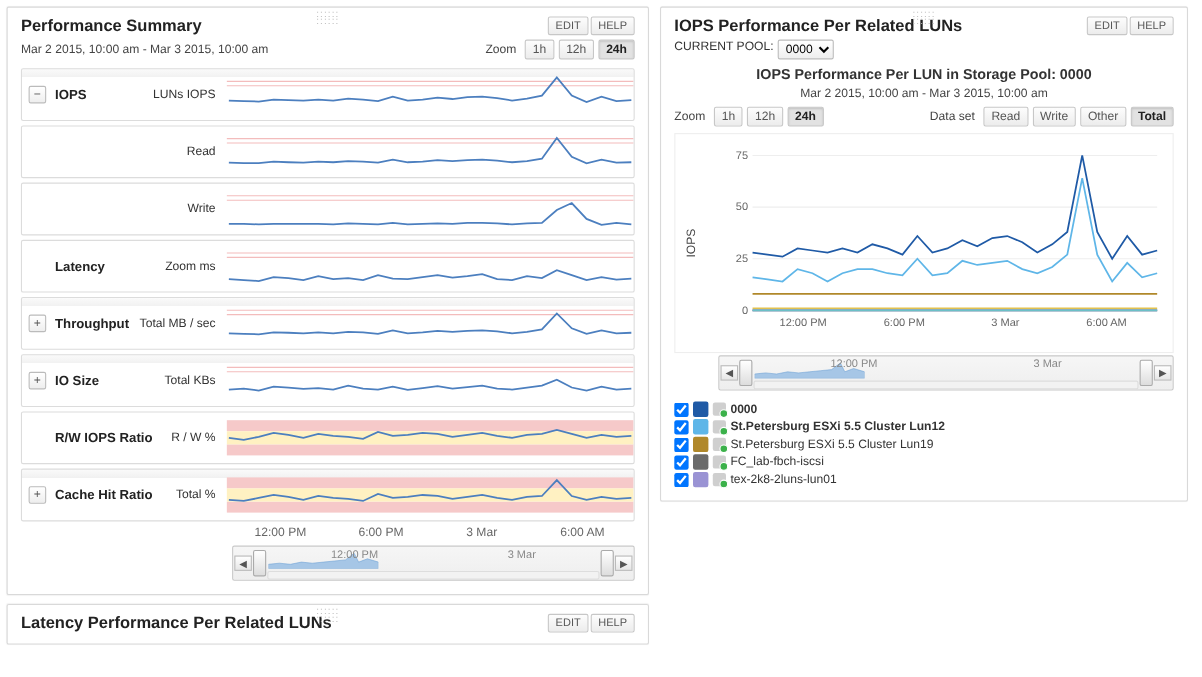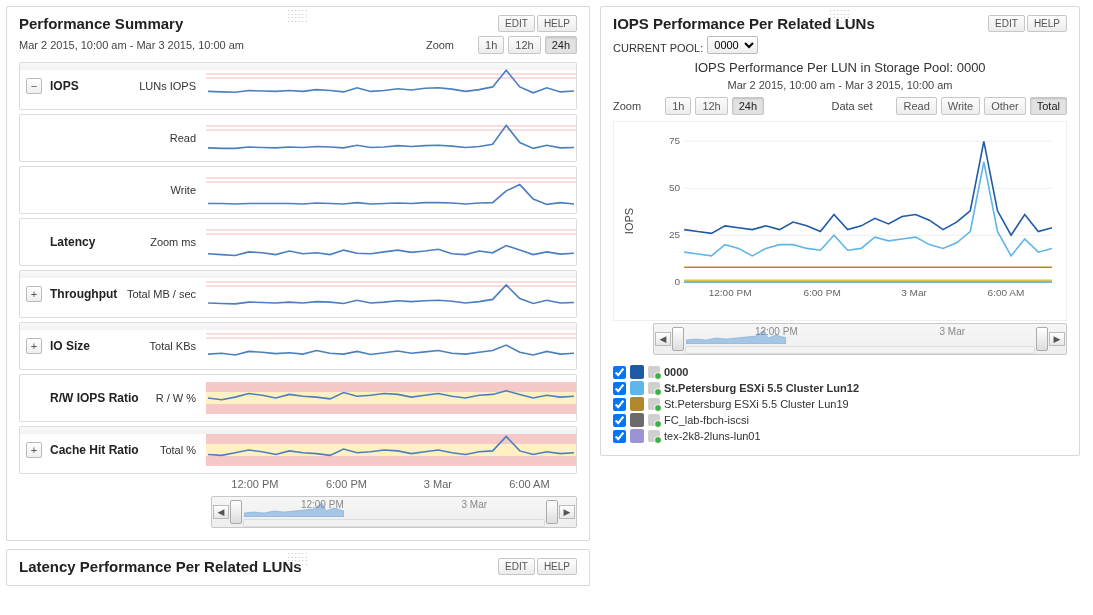--- a/index.html
+++ b/index.html
@@ -9,44 +9,44 @@
   .col-right{width:480px}
   .panel{border:1px solid #d9d9d9;border-radius:2px;background:#fff;position:relative;padding:8px 12px 12px 12px;box-shadow:0 0 1px rgba(0,0,0,.05)}
   .drag-grip{position:absolute;left:50%;top:2px;transform:translateX(-50%);color:#bbb;letter-spacing:1px;font-size:9px;line-height:7px;user-select:none}
   .panel-header{display:flex;align-items:flex-end;justify-content:space-between;margin-bottom:4px}
   .panel-title{font-size:15px;font-weight:bold;color:#222}
   .btn-group{display:flex;gap:2px}
   .btn{border:1px solid #c7c7c7;background:linear-gradient(#fdfdfd,#ececec);color:#555;font-size:10px;padding:2px 6px;border-radius:2px;cursor:pointer;font-family:inherit}
   .subbar{display:flex;align-items:center;justify-content:space-between;margin:4px 0 8px 0;font-size:11px;color:#444}
   .zoomset{display:flex;align-items:center;gap:4px}
   .zoom-btn{border:1px solid #c7c7c7;background:linear-gradient(#fdfdfd,#ececec);color:#555;font-size:11px;padding:2px 6px;border-radius:2px;cursor:pointer}
-  .zoom-btn.active{background:#e2e2e2;color:#222;font-weight:normal;box-shadow:inset 0 1px 2px rgba(0,0,0,.15)}
+  .zoom-btn.active{background:#e2e2e2;color:#222;font-weight:bold;box-shadow:inset 0 1px 2px rgba(0,0,0,.15)}
   .metric-row{display:flex;align-items:center;gap:4px;border:1px solid #dcdcdc;border-radius:2px;height:46px;margin-bottom:4px;background:linear-gradient(#fafafa,#f1f1f1 16%,#fff 16%,#fff)}
   .metric-row.noexpand{background:#fff}
   .metric-label-col{width:182px;flex:0 0 182px;display:flex;align-items:center;height:100%;padding-left:6px;box-sizing:border-box}
   .expand-icon{width:14px;height:14px;border:1px solid #bbb;border-radius:2px;display:flex;align-items:center;justify-content:center;font-size:11px;color:#555;background:linear-gradient(#fff,#eee);margin-right:8px;cursor:pointer;user-select:none}
   .metric-name{font-weight:bold;font-size:12px;color:#222;flex:1}
   .metric-sub{font-size:11px;color:#333;margin-right:6px}
   .spark{flex:1;height:40px}
   .timeaxis{position:relative;height:16px;margin-left:192px;font-size:11px;color:#666}
   .timeaxis span{position:absolute;top:0;transform:translateX(-50%)}
   .scrubber{margin:2px 0 0 192px;height:30px;border:1px solid #c8c8c8;border-radius:2px;background:linear-gradient(#f6f6f6,#eee);display:flex;align-items:center;position:relative}
   .scrub-handle{width:10px;height:22px;border:1px solid #aaa;background:linear-gradient(#fff,#ddd);border-radius:2px;cursor:ew-resize}
   .scrub-mid{flex:1;position:relative;height:100%}
   .scrub-area{position:absolute;inset:2px 2px 8px 2px;height:18px}
   .scrub-labels{position:absolute;left:0;right:0;top:2px;display:flex;justify-content:space-around;font-size:10px;color:#888}
   .scrub-bar{position:absolute;bottom:0;left:1px;right:1px;height:6px;background:#f2f2f2;border:1px solid #ddd;border-radius:2px}
   .scrub-nav{width:14px;height:12px;border:1px solid #bbb;background:linear-gradient(#fff,#e6e6e6);display:flex;align-items:center;justify-content:center;font-size:9px;color:#555;cursor:pointer;margin:0 1px}
-  .current-pool{font-size:11px;color:#333;display:flex;align-items:flex-end;gap:4px;margin:2px 0 6px 0}
+  .current-pool{font-size:11px;color:#333;display:flex;align-items:flex-start;gap:4px;margin:2px 0 6px 0}
   select.pool{font-size:11px;border:1px solid #bbb;background:linear-gradient(#fff,#eee);border-radius:2px;padding:1px 2px}
-  .chart-title{font-weight:normal;font-size:13px;text-align:center;margin:4px 0}
+  .chart-title{font-weight:bold;font-size:13px;text-align:center;margin:4px 0}
   .chart-subdate{text-align:center;font-size:11px;color:#444;margin-bottom:6px}
   .filterbar{display:flex;justify-content:space-between;align-items:center;margin:4px 0 6px 0}
   .filter-group{display:flex;align-items:center;gap:4px}
-  .filter-label{font-size:11px;color:#444;margin-right:20px}
+  .filter-label{font-size:11px;color:#444;margin-right:4px}
   .big-chart{border:1px solid #eee;height:200px;position:relative;padding:4px 8px 20px 42px;box-sizing:border-box}
   .yaxis-title{position:absolute;left:2px;top:50%;transform:translateY(-50%) rotate(-90deg);font-size:11px;color:#444}
   .ytick{font-size:10px;fill:#666}
   .xtick{font-size:10px;fill:#666;text-anchor:middle}
   .legend{margin-top:10px;display:flex;flex-direction:column;gap:2px}
   .legend-row{display:flex;align-items:center;gap:4px;font-size:11px}
   .legend-row input{margin:0}
   .swatch{width:14px;height:14px;border-radius:2px;display:inline-block}
   .swatch2{width:12px;height:12px;display:inline-block;border-radius:2px;position:relative}
   .status-dot{width:6px;height:6px;background:#3bb14a;border-radius:50%;position:absolute;right:-2px;bottom:-2px;border:1px solid #fff}

